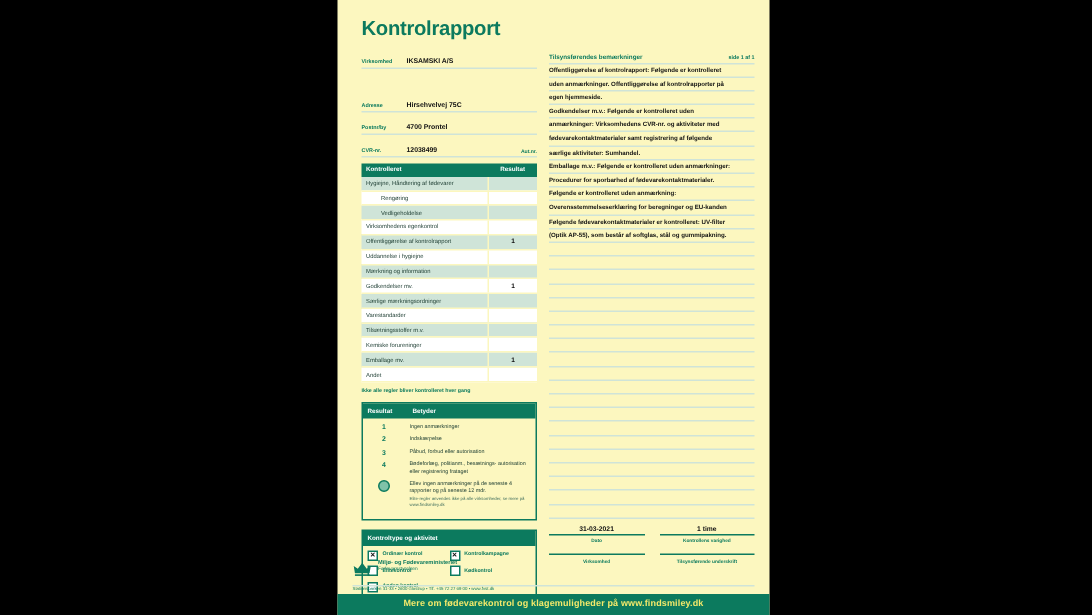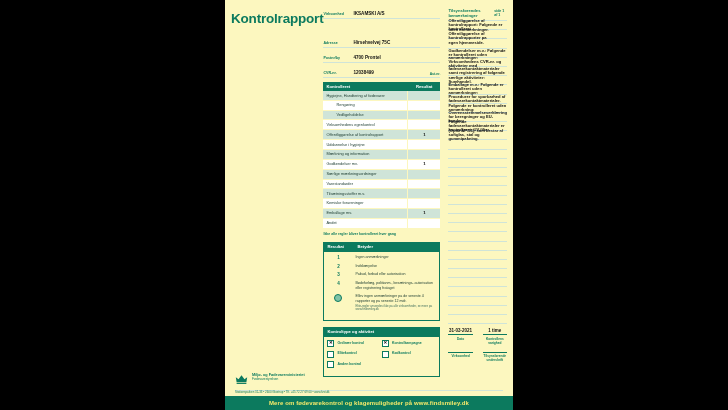--- a/index.html
+++ b/index.html
@@ -10,21 +10,21 @@
   .stage{position:relative;width:728px;height:410px;background:#000;}
 
   
   .page{
     position:absolute;left:225px;top:0;width:288px;height:410px;
     background:#fcf7bf;
     display:flex;flex-direction:column;
     box-sizing:border-box;
   }
   .page-inner{
-    flex:1 1 auto;padding:8px 10px 0 6px;display:flex;flex-direction:row;
+    flex:1 1 auto;padding:8px 10px 0 16px;display:flex;flex-direction:column;
     min-height:0;
   }
 
   .title{
     color:#0c7a5e;font-size:13.5px;font-weight:bold;letter-spacing:-0.2px;
     margin:4px 0 9px 0;line-height:1;
   }
 
   .cols{display:flex;gap:8px;flex:1 1 auto;min-height:0;}
   .col-l{width:117px;flex:0 0 117px;}

